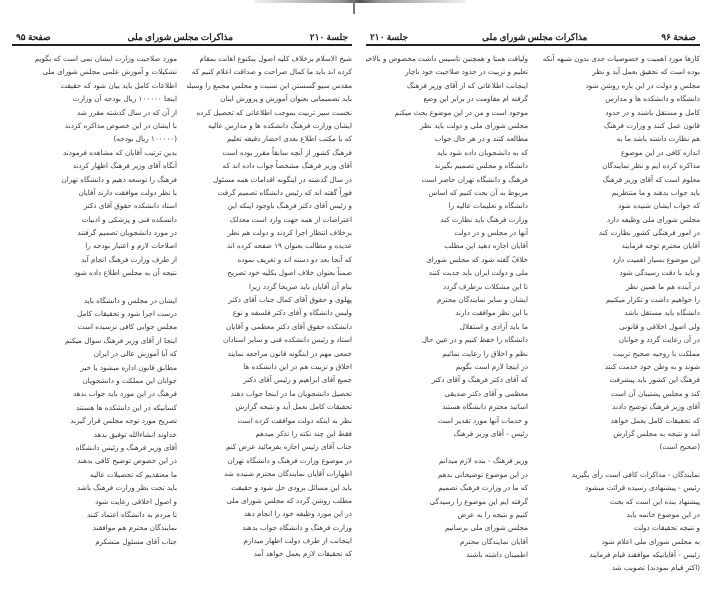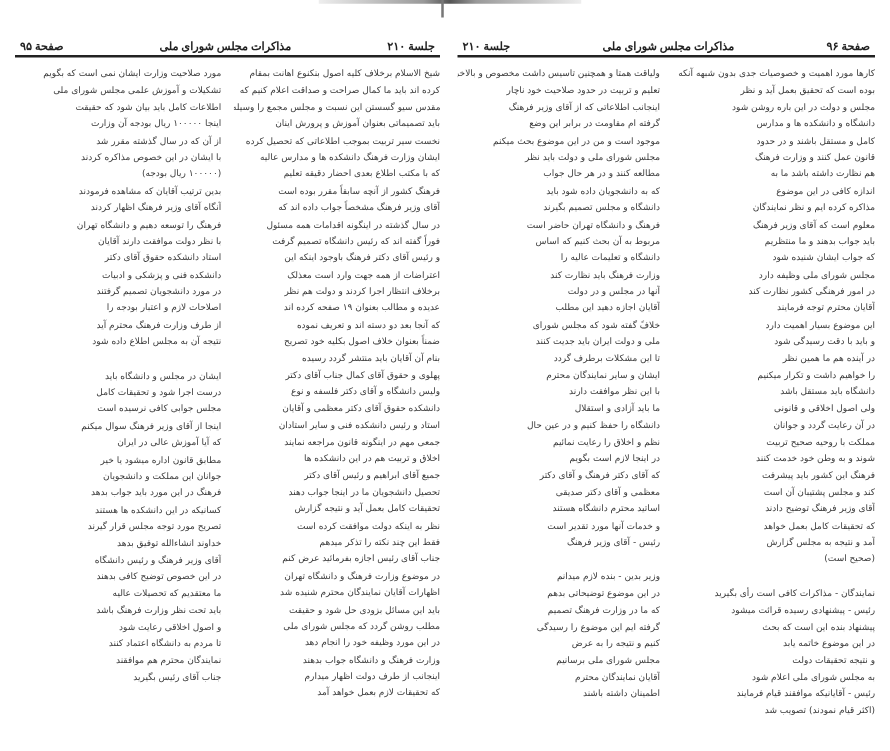--- a/index.html
+++ b/index.html
@@ -61,21 +61,21 @@
         <span class="line">فرهنگ کشور از آنچه سابقاً مقرر بوده است</span>
         <span class="line">آقای وزیر فرهنگ مشخصاً جواب داده اند که</span>
         <span class="line">در سال گذشته در اینگونه اقدامات همه مسئول</span>
         <span class="line">فوراً گفته اند که رئیس دانشگاه تصمیم گرفت</span>
         <span class="line">و رئیس آقای دکتر فرهنگ باوجود اینکه این</span>
         <span class="line">اعتراضات از همه جهت وارد است معذلک</span>
         <span class="line">برخلاف انتظار اجرا کردند و دولت هم نظر</span>
         <span class="line">عدیده و مطالب بعنوان ۱۹ صفحه کرده اند</span>
         <span class="line">که آنجا بعد دو دسته اند و تعریف نموده</span>
         <span class="line">ضمناً بعنوان خلاف اصول بکلیه خود تصریح</span>
-        <span class="line">بنام آن آقایان باید منتشر گردد رسیده</span>
+        <span class="line">بنام آن آقایان باید صریحا گردد زیرا</span>
         <span class="line">پهلوی و حقوق آقای کمال جناب آقای دکتر</span>
         <span class="line">ولیس دانشگاه و آقای دکتر فلسفه و نوع</span>
         <span class="line">دانشکده حقوق آقای دکتر معظمی و آقایان</span>
         <span class="line">استاد و رئیس دانشکده فنی و سایر استادان</span>
         <span class="line">جمعی مهم در اینگونه قانون مراجعه نمایند</span>
         <span class="line">اخلاق و تربیت هم در این دانشکده ها</span>
         <span class="line">جمیع آقای ابراهیم و رئیس آقای دکتر</span>
         <span class="line">تحصیل دانشجویان ما در اینجا جواب دهند</span>
         <span class="line">تحقیقات کامل بعمل آید و نتیجه گزارش</span>
         <span class="line">نظر به اینکه دولت موافقت کرده است</span>
@@ -99,42 +99,42 @@
         <span class="line">با ایشان در این خصوص مذاکره کردند</span>
         <span class="line">(۱۰۰۰۰۰ ریال بودجه)</span>
         <span class="line">بدین ترتیب آقایان که مشاهده فرمودند</span>
         <span class="line">آنگاه آقای وزیر فرهنگ اظهار کردند</span>
         <span class="line">فرهنگ را توسعه دهیم و دانشگاه تهران</span>
         <span class="line">با نظر دولت موافقت دارند آقایان</span>
         <span class="line">استاد دانشکده حقوق آقای دکتر</span>
         <span class="line">دانشکده فنی و پزشکی و ادبیات</span>
         <span class="line">در مورد دانشجویان تصمیم گرفتند</span>
         <span class="line">اصلاحات لازم و اعتبار بودجه را</span>
-        <span class="line">از طرف وزارت فرهنگ محترم آید</span>
+        <span class="line">از طرف وزارت فرهنگ انجام آید</span>
         <span class="line">نتیجه آن به مجلس اطلاع داده شود</span>
         <span class="line gap"></span>
         <span class="line">ایشان در مجلس و دانشگاه باید</span>
         <span class="line">درست اجرا شود و تحقیقات کامل</span>
         <span class="line">مجلس جوابی کافی نرسیده است</span>
         <span class="line">اینجا از آقای وزیر فرهنگ سوال میکنم</span>
         <span class="line">که آیا آموزش عالی در ایران</span>
         <span class="line">مطابق قانون اداره میشود یا خیر</span>
         <span class="line">جوانان این مملکت و دانشجویان</span>
         <span class="line">فرهنگ در این مورد باید جواب بدهد</span>
         <span class="line">کسانیکه در این دانشکده ها هستند</span>
         <span class="line">تصریح مورد توجه مجلس قرار گیرند</span>
         <span class="line">خداوند انشاءالله توفیق بدهد</span>
         <span class="line">آقای وزیر فرهنگ و رئیس دانشگاه</span>
         <span class="line">در این خصوص توضیح کافی بدهند</span>
         <span class="line">ما معتقدیم که تحصیلات عالیه</span>
         <span class="line">باید تحت نظر وزارت فرهنگ باشد</span>
         <span class="line">و اصول اخلاقی رعایت شود</span>
         <span class="line">تا مردم به دانشگاه اعتماد کنند</span>
         <span class="line">نمایندگان محترم هم موافقند</span>
-        <span class="line">جناب آقای رئیس بگیرید</span>
+        <span class="line">جناب آقای مسئول متشکرم</span>
       </div>
   </div>
 </div>
 
 <div class="page right">
   <div class="header">
     <span>صفحة ۹۶</span>
     <span>مذاکرات مجلس شورای ملی</span>
     <span>جلسة ۲۱۰</span>
   </div>
@@ -204,21 +204,21 @@
         <span class="line">ما باید آزادی و استقلال</span>
         <span class="line">دانشگاه را حفظ کنیم و در عین حال</span>
         <span class="line">نظم و اخلاق را رعایت نمائیم</span>
         <span class="line">در اینجا لازم است بگویم</span>
         <span class="line">که آقای دکتر فرهنگ و آقای دکتر</span>
         <span class="line">معظمی و آقای دکتر صدیقی</span>
         <span class="line">اساتید محترم دانشگاه هستند</span>
         <span class="line">و خدمات آنها مورد تقدیر است</span>
         <span class="line">رئیس - آقای وزیر فرهنگ</span>
         <span class="line gap"></span>
-        <span class="line">وزیر بدین - بنده لازم میدانم</span>
+        <span class="line">وزیر فرهنگ - بنده لازم میدانم</span>
         <span class="line">در این موضوع توضیحاتی بدهم</span>
         <span class="line">که ما در وزارت فرهنگ تصمیم</span>
         <span class="line">گرفته ایم این موضوع را رسیدگی</span>
         <span class="line">کنیم و نتیجه را به عرض</span>
         <span class="line">مجلس شورای ملی برسانیم</span>
         <span class="line">آقایان نمایندگان محترم</span>
         <span class="line">اطمینان داشته باشند</span>
       </div>
   </div>
 </div>

